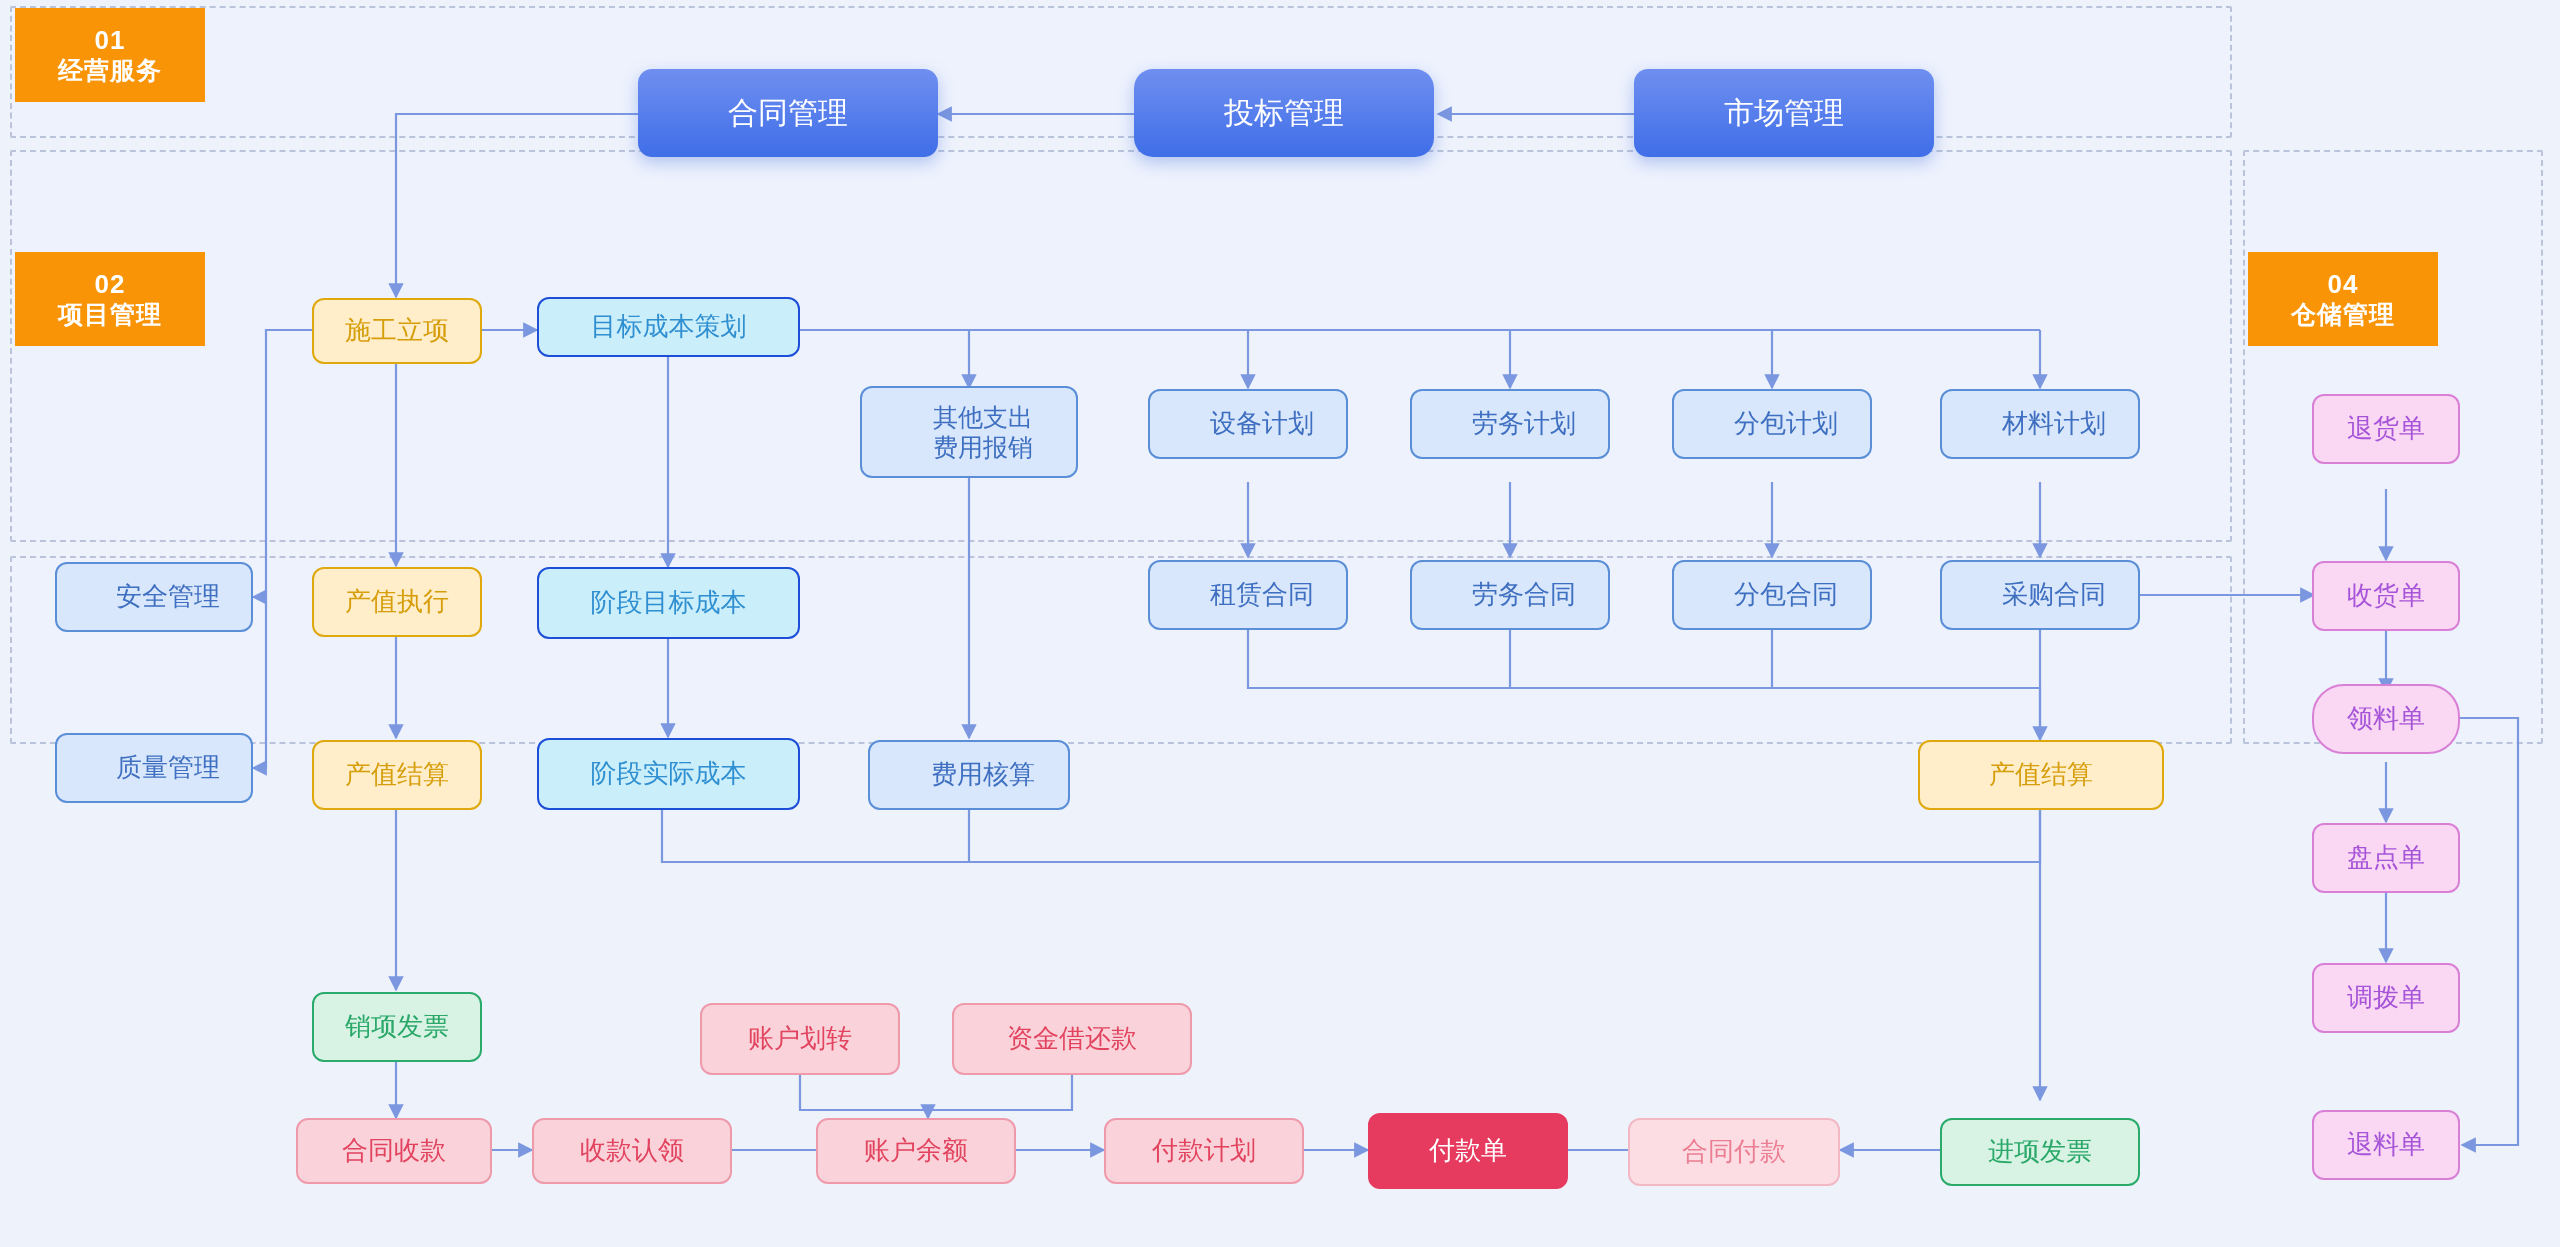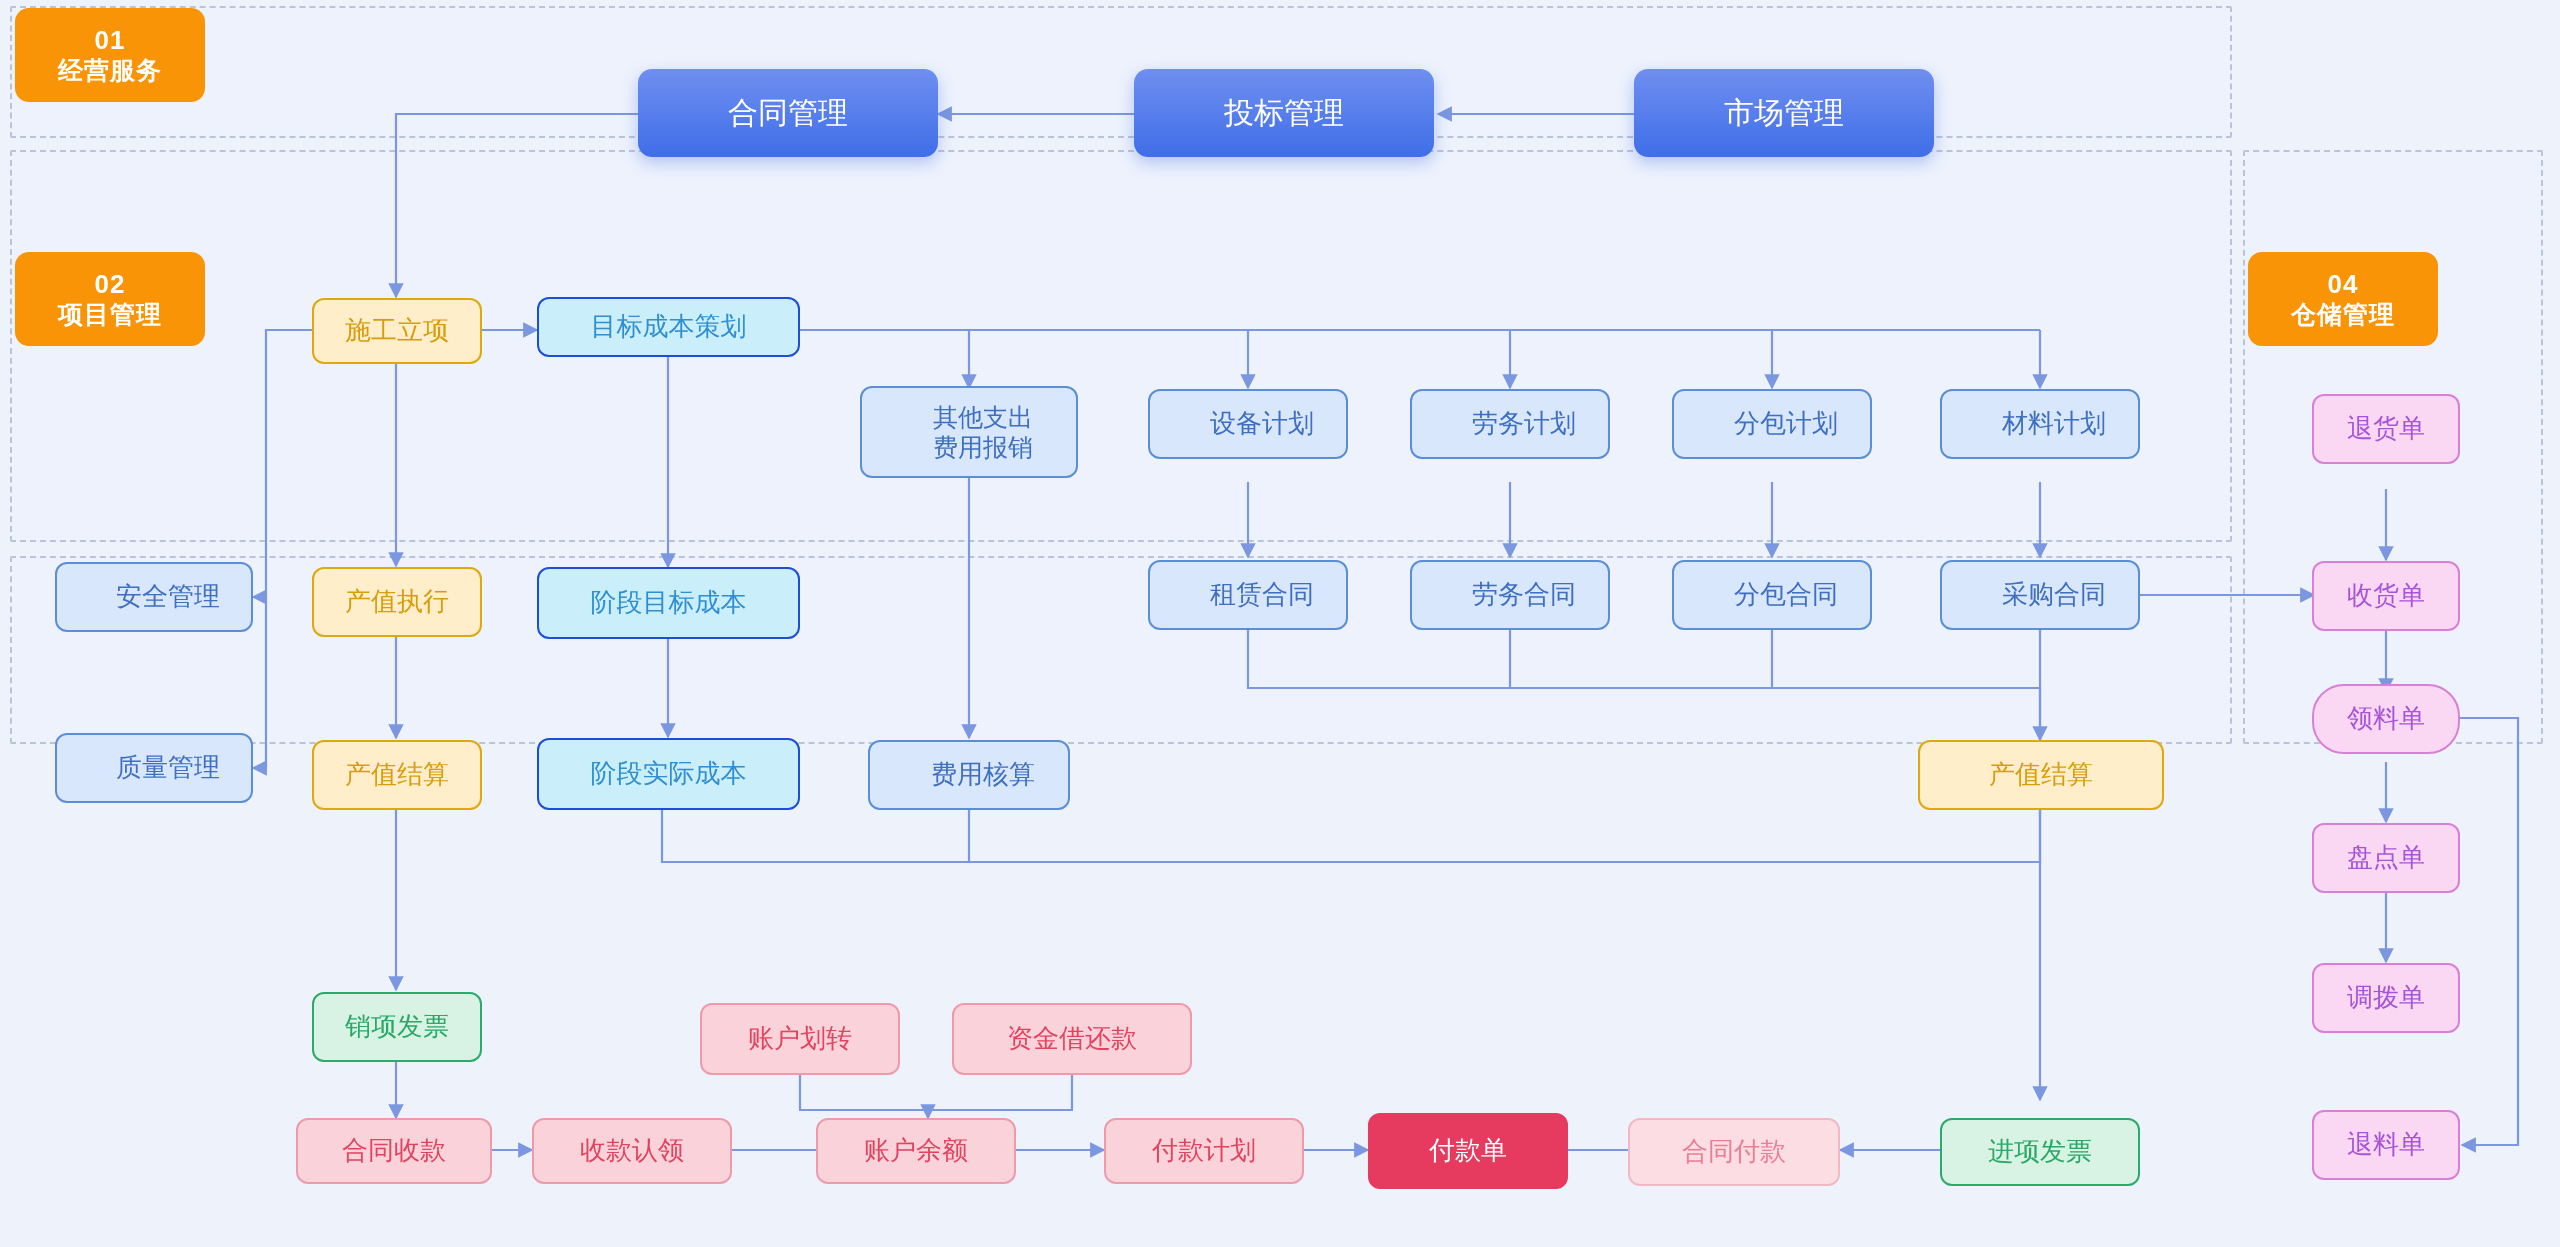--- a/index.html
+++ b/index.html
@@ -28,21 +28,20 @@
     position: absolute;
     background: #f89406;
     color: #ffffff;
     display: flex;
     flex-direction: column;
     align-items: center;
     justify-content: center;
     box-sizing: border-box;
     z-index: 12;
     line-height: 1.15;
-    border-radius: 14px;
   }
   .badge .num {
     font-size: 26px;
     font-weight: bold;
     letter-spacing: 1px;
   }
   .badge .nm {
     font-size: 25px;
     font-weight: bold;
     letter-spacing: 1px;
@@ -222,21 +221,21 @@
   <div class="badge" style="left:15px; top:252px; width:190px; height:94px;">
     <span class="num">02</span>
     <span class="nm">项目管理</span>
   </div>
   <div class="badge" style="left:2248px; top:252px; width:190px; height:94px;">
     <span class="num">04</span>
     <span class="nm">仓储管理</span>
   </div>
 
   <div class="node n-hero" style="left:638px; top:69px; width:300px; height:88px;">合同管理</div>
-  <div class="node n-hero" style="left:1134px; top:69px; width:300px; height:88px;">投标管理</div>
+  <div class="node n-hero" style="left:1134px; top:69px; width:300px; height:88px;border-radius:19px;">投标管理</div>
   <div class="node n-hero" style="left:1634px; top:69px; width:300px; height:88px;">市场管理</div>
 
   <div class="node n-yellow" style="left:312px; top:298px; width:170px; height:66px;">施工立项</div>
   <div class="node n-yellow" style="left:312px; top:567px; width:170px; height:70px;">产值执行</div>
   <div class="node n-yellow" style="left:312px; top:740px; width:170px; height:70px;">产值结算</div>
   <div class="node n-yellow" style="left:1918px; top:740px; width:246px; height:70px;">产值结算</div>
 
   <div class="node n-blue" style="left:55px; top:562px; width:198px; height:70px;">安全管理</div>
   <div class="node n-blue" style="left:55px; top:733px; width:198px; height:70px;">质量管理</div>
 

